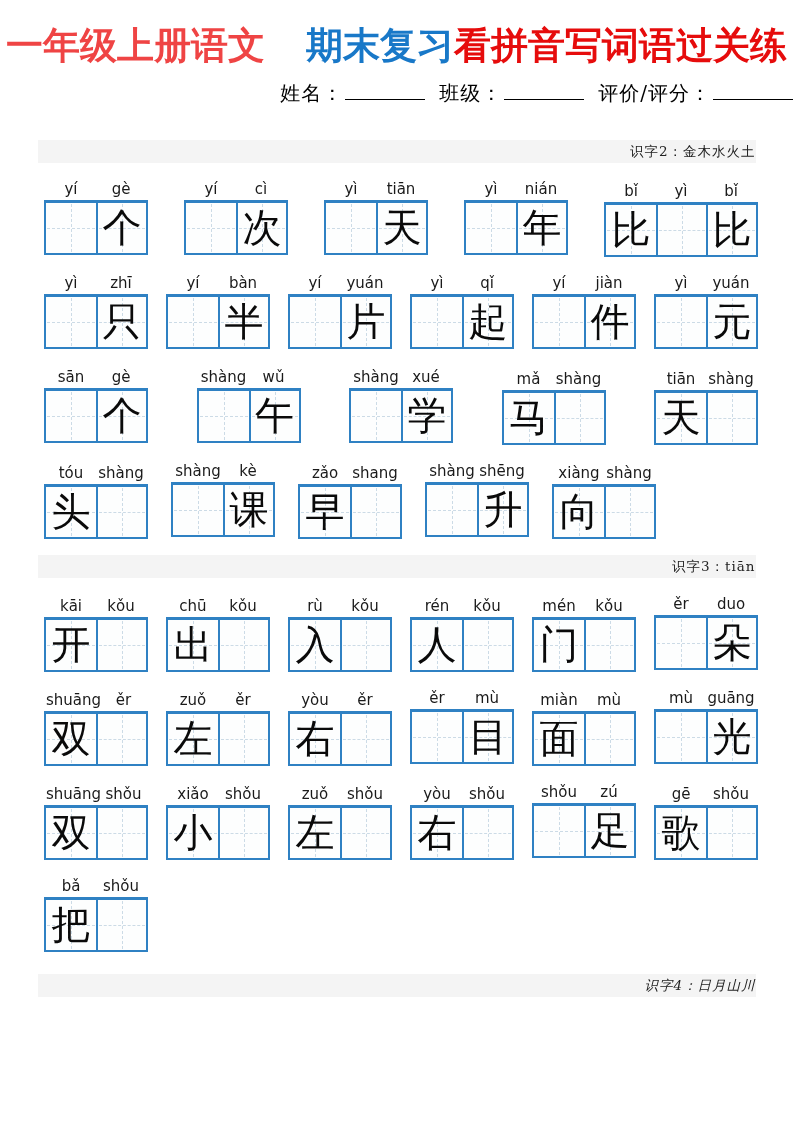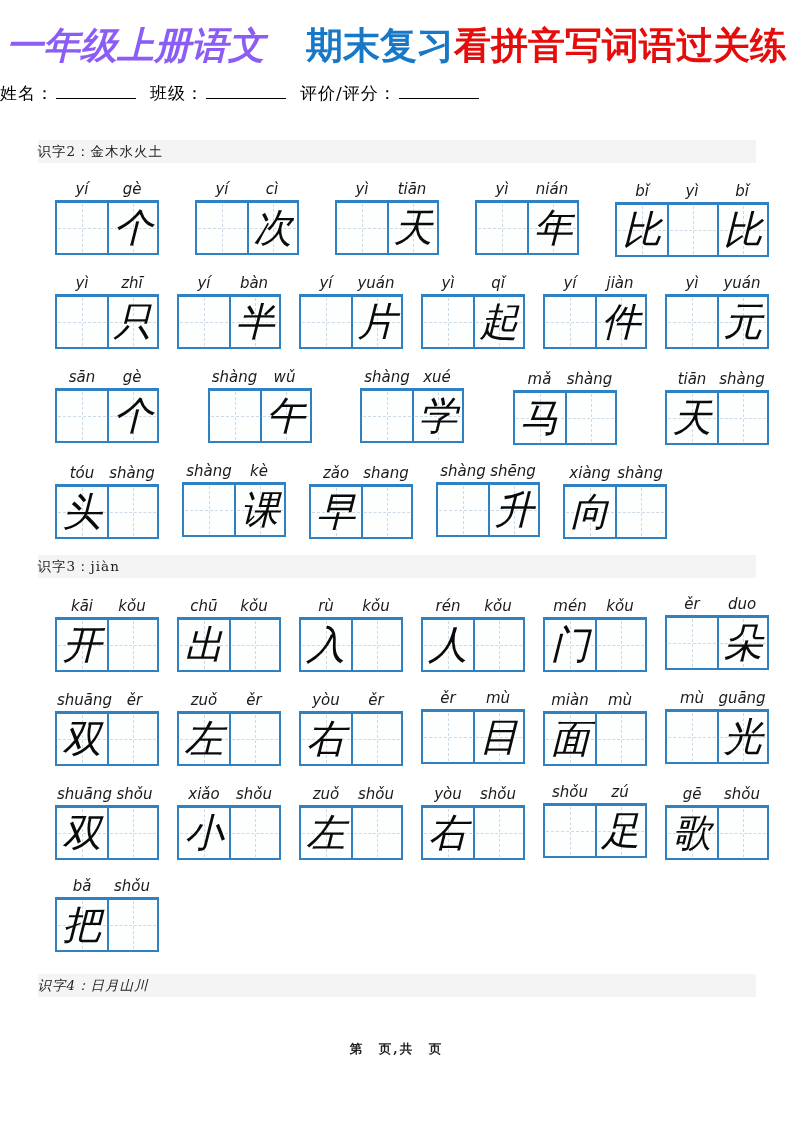--- a/index.html
+++ b/index.html
@@ -22,29 +22,29 @@
   
   .title{
     text-align:center;
     font-size:37px;
     font-weight:bold;
     line-height:48px;
     letter-spacing:0px;
     white-space:nowrap;
     font-family:"Liberation Sans",sans-serif;
   }
-  .title .t-black{color:#8b5cf6;font-style:italic;}
+  .title .t-black{color:#ef4444;}
   .title .t-blue{color:var(--title-blue);margin-left:41px;}
   .title .t-red{color:var(--title-red);}
 
   
   .name-line{
     margin-top:10px;
-    text-align:left;
-    font-size:17px;
+    text-align:right;
+    font-size:20px;
     height:26px;
     line-height:26px;
     font-family:"DejaVu Serif",serif;
     color:#000;
   }
   .name-line .lbl{letter-spacing:1px;}
   .blank{
     display:inline-block;
     width:80px;height:15px;
     border-bottom:1.6px solid #000;
@@ -53,36 +53,35 @@
   }
   .blank.last{margin-right:0;}
 
   
   .section-bar{
     margin:0 auto;
     width:718px;
     height:23px;
     line-height:23px;
     background:var(--bar-bg);
-    text-align:left;
+    text-align:right;
     font-size:13.5px;
     color:#222;
     letter-spacing:1px;
     font-family:"DejaVu Serif",serif;
   }
   .bar1{margin-top:34px;}
   .bar-mid{margin-top:16px;}
   .bar-last{margin-top:22px;font-style:italic;}
 
   
   .rows{
     width:714px;
-    margin-left:55px;
+    margin-left:44px;
     padding-top:16px;
-    font-style:italic;
   }
   .word-row{
     display:flex;
     gap:23px;
     margin-bottom:16px;
     align-items:flex-end;
   }
   .word-row.justify{justify-content:space-between;gap:0;}
 
   .word-group{display:inline-block;}
@@ -358,21 +357,21 @@
               </div><div class="boxes">
                 <div class="cell">
                   <span class="char">向</span>
                 </div>
                 <div class="cell"></div>
               </div></div>
           </div>
         </div>
       </div>
       <div class="section">
-        <div class="section-bar bar-mid">识字3：jiàn</div>
+        <div class="section-bar bar-mid">识字3：tiān</div>
         <div class="rows">
           <div class="word-row justify">
             <div class="word-group"><div class="pinyin-row">
                 <span class="pinyin-syllable">kāi</span>
                 <span class="pinyin-syllable">kǒu</span>
               </div><div class="boxes">
                 <div class="cell">
                   <span class="char">开</span>
                 </div>
                 <div class="cell"></div>
@@ -546,15 +545,14 @@
                 <div class="cell"></div>
               </div></div>
           </div>
         </div>
       </div>
       <div class="section">
         <div class="section-bar bar-last">识字4：日月山川</div>
       </div>
     </div>
 
-  <div class="footer">第　页,共　页</div>
 
 </div>
 
 </body></html>

